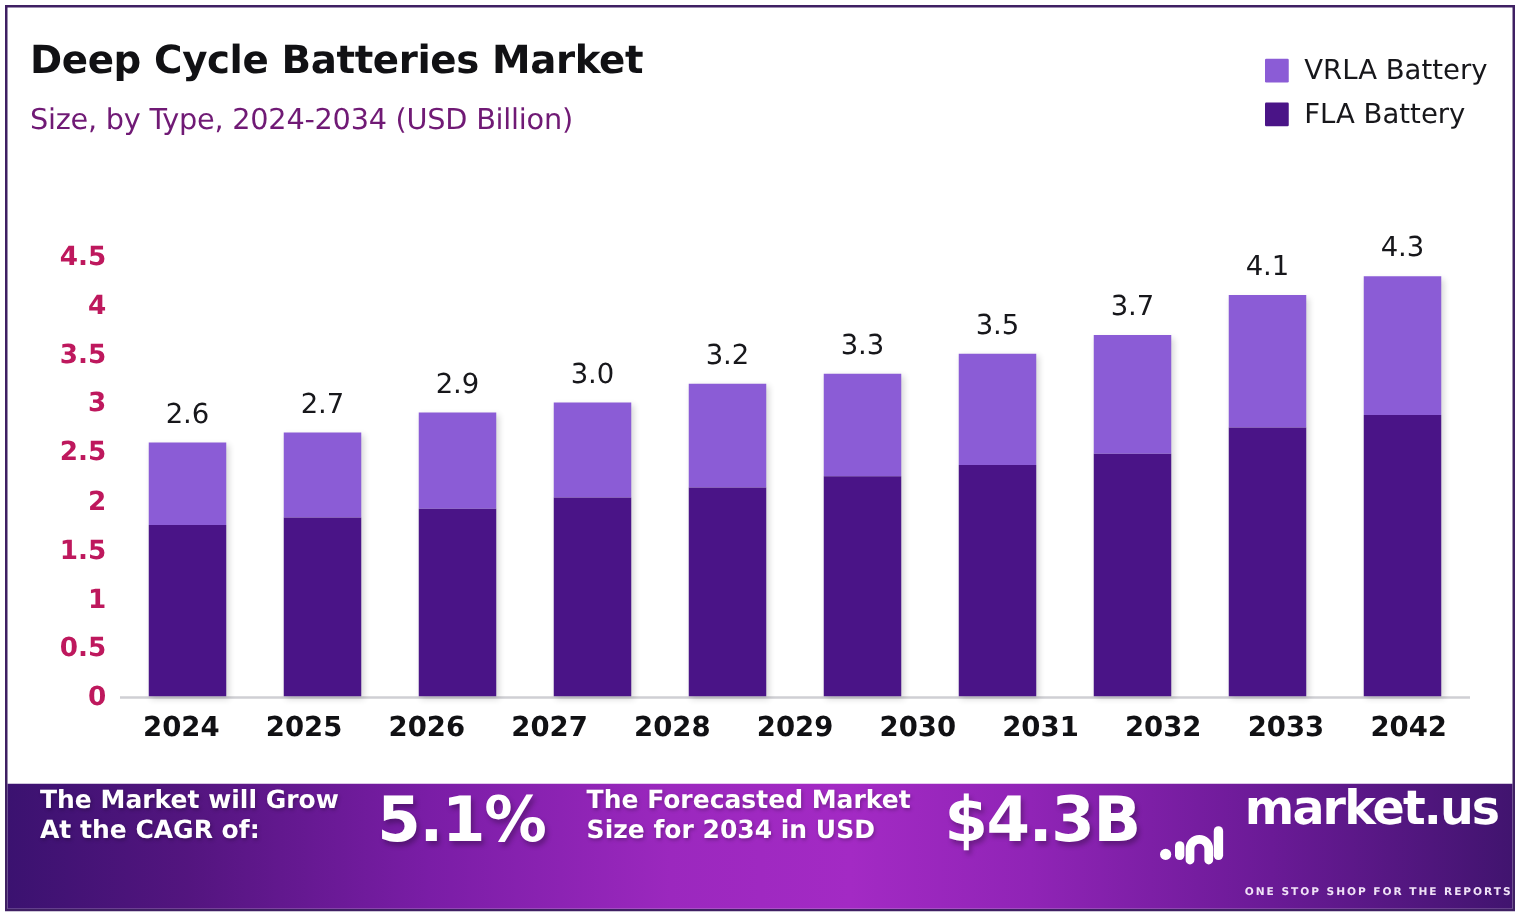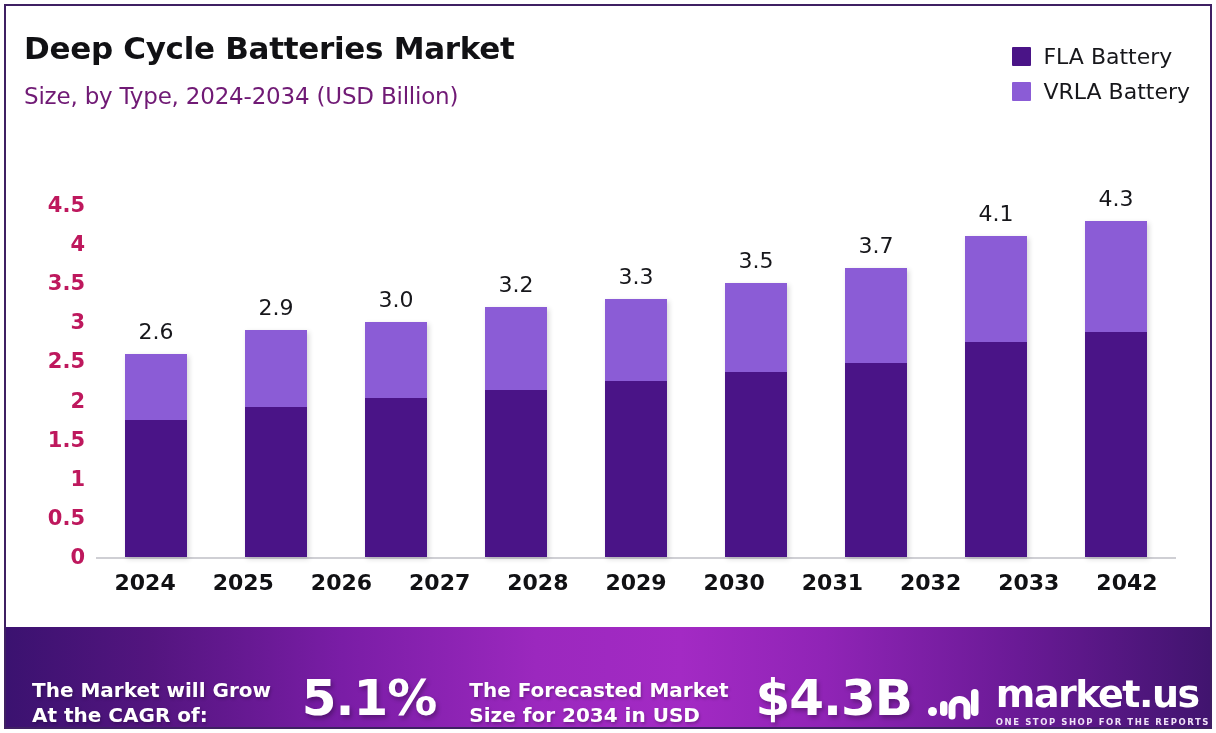--- a/index.html
+++ b/index.html
@@ -105,21 +105,21 @@
   }
 
   
   #banner {
     position: absolute;
     left: 6px; bottom: 6px;
     width: 1204px; height: 100px;
     background: linear-gradient(90deg,
       #3b1270 0%, #53157f 12%, #7a1da6 28%, #9b28be 44%,
       #a32ac4 56%, #9024b6 68%, #6a1a96 84%, #41146f 100%);
-    display: flex; align-items: flex-end;
+    display: flex; align-items: flex-start;
     overflow: hidden;
   }
   .banner-text {
     color: #ffffff;
     font-family: "DejaVu Sans", sans-serif;
     font-size: 20px; font-weight: 700;
     line-height: 1.22;
     text-shadow: 1px 2px 3px rgba(0,0,0,0.25);
     white-space: pre-line;
   }
@@ -133,21 +133,21 @@
   }
   #cagr-text { margin-left: 26px; width: 290px; }
   #cagr-value { margin-left: 2px; width: 175px; }
   #forecast-text { margin-left: 6px; width: 310px; }
   #forecast-value { margin-left: 0px; width: 178px; }
   #logo {
     margin-left: 8px;
     display: flex; align-items: center; gap: 12px;
   }
   #logo-mark { flex: none; }
-  #logo-words { display: flex; flex-direction: column; align-items: flex-start; }
+  #logo-words { display: flex; flex-direction: column; align-items: flex-start; gap: 40px; }
   #logo-name {
     color: #ffffff;
     font-family: "DejaVu Sans", sans-serif;
     font-size: 38px; font-weight: 700; letter-spacing: -1.5px;
     line-height: 1;
   }
   #logo-tagline {
     color: #f0e2f7;
     font-family: "DejaVu Sans", sans-serif;
     font-size: 8.5px; font-weight: 700; letter-spacing: 1.55px;
@@ -159,26 +159,26 @@
 
 <div id="root">
   <div id="frame"></div>
 
   <div id="header">
     <div id="title">Deep Cycle Batteries Market</div>
     <div id="subtitle">Size, by Type, 2024-2034 (USD Billion)</div>
 
     <div id="legend">
       <div class="legend-row">
+        <span class="legend-swatch" style="background: rgb(139, 92, 214);"></span>
+        <span class="legend-label">VRLA Battery</span>
+      </div>
+      <div class="legend-row">
         <span class="legend-swatch" style="background: rgb(74, 20, 135);"></span>
         <span class="legend-label">FLA Battery</span>
-      </div>
-      <div class="legend-row">
-        <span class="legend-swatch" style="background: rgb(139, 92, 214);"></span>
-        <span class="legend-label">VRLA Battery</span>
       </div>
     </div>
   </div>
 
   <div id="plot">
     <div id="ylabels">
         <div class="ytick" style="top: 557px;">0</div>
         <div class="ytick" style="top: 517.889px;">0.5</div>
         <div class="ytick" style="top: 478.778px;">1</div>
         <div class="ytick" style="top: 439.667px;">1.5</div>
@@ -189,20 +189,27 @@
         <div class="ytick" style="top: 244.111px;">4</div>
         <div class="ytick" style="top: 205px;">4.5</div>
       </div>
     <div id="axisline"></div>
     <div id="bars">
         <div class="bar-slot">
           <div class="bar-value" style="bottom: 213.378px;">2.6</div>
           <div class="bar-stack" style="height: 203.378px;">
             <div class="seg-vrla" style="height: 66.4889px; background: rgb(139, 92, 214);"></div>
             <div class="seg-fla" style="height: 136.889px; background: rgb(74, 20, 135);"></div>
+          </div>
+        </div>
+        <div class="bar-slot">
+          <div class="bar-value" style="bottom: 221.2px;">2.7</div>
+          <div class="bar-stack" style="height: 211.2px;">
+            <div class="seg-vrla" style="height: 68.0533px; background: rgb(139, 92, 214);"></div>
+            <div class="seg-fla" style="height: 143.147px; background: rgb(74, 20, 135);"></div>
           </div>
         </div>
         <div class="bar-slot">
           <div class="bar-value" style="bottom: 236.844px;">2.9</div>
           <div class="bar-stack" style="height: 226.844px;">
             <div class="seg-vrla" style="height: 76.6578px; background: rgb(139, 92, 214);"></div>
             <div class="seg-fla" style="height: 150.187px; background: rgb(74, 20, 135);"></div>
           </div>
         </div>
         <div class="bar-slot">

